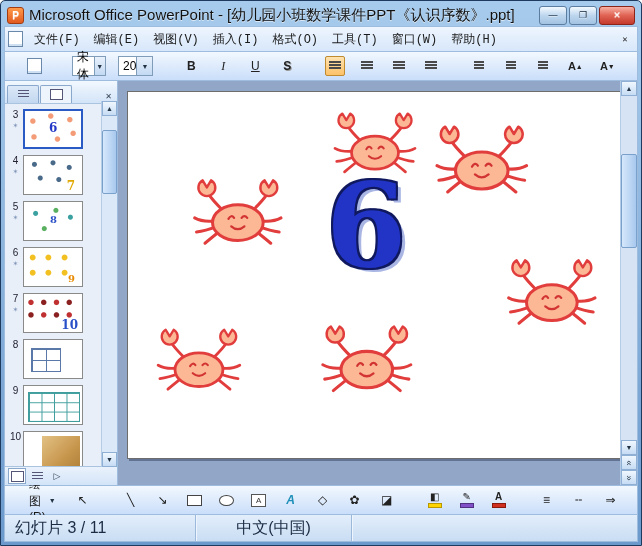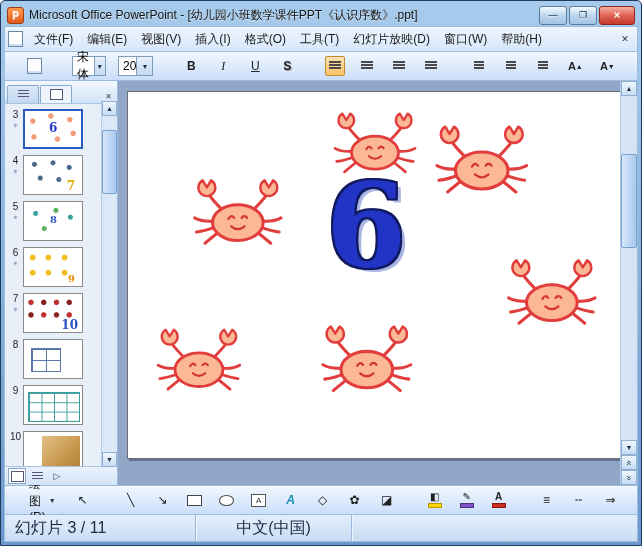--- a/index.html
+++ b/index.html
@@ -1,26 +1,26 @@
 <!DOCTYPE html>
 <html><head>
 <meta charset="utf-8">
 <style>
   html,body{margin:0;padding:0;}
   body{width:642px;height:546px;overflow:hidden;font-family:"Liberation Sans",sans-serif;font-size:12px;background:#fff;}
   .window{position:relative;width:642px;height:546px;box-sizing:border-box;border:1px solid #1f3a5f;border-radius:5px 5px 0 0;padding:3px;background:linear-gradient(#a7cbec,#6b99cc);display:flex;flex-direction:column;}
   
   .titlebar{height:22px;display:flex;align-items:center;gap:5px;padding:0 3px;color:#111;text-shadow:0 1px 0 rgba(255,255,255,.6);}
   .app-icon{width:15px;height:15px;border-radius:3px;background:linear-gradient(#ff9a4a,#e25a1f);border:1px solid #a33c10;color:#fff;font-weight:bold;font-size:10px;display:flex;align-items:center;justify-content:center;}
-  .title-text{flex:1;white-space:nowrap;overflow:hidden;text-overflow:ellipsis;font-size:12px;}
+  .title-text{flex:1;white-space:nowrap;overflow:hidden;text-overflow:ellipsis;font-size:15px;}
   .winbtns{display:flex;gap:2px;}
   .wbtn{width:26px;height:17px;border:1px solid #5c7da0;border-radius:3px;background:linear-gradient(#f4fafe,#bdd6ee 50%,#a3c3e2);display:flex;align-items:center;justify-content:center;font-size:9px;color:#123;}
   .wbtn.close{width:34px;background:linear-gradient(#f7b0a4,#e06353 50%,#c43a2c);border-color:#8d2419;color:#fff;}
   
-  .menubar{height:24px;background:linear-gradient(#eef5fe,#d7e7fa);border:1px solid #9ebcdd;border-bottom:none;display:flex;align-items:center;padding:0 3px;}
+  .menubar{height:24px;background:linear-gradient(#eef5fe,#d7e7fa);border:1px solid #9ebcdd;border-bottom:none;display:flex;align-items:center;padding:0 3px;font-family:Liberation Mono, monospace;}
   .menu-doc{width:13px;height:14px;background:#fff;border:1px solid #6a88aa;margin-right:4px;box-shadow:inset 0 -2px 0 #cfe0f2;}
   .menu-item{padding:2px 7px;color:#1a1a1a;white-space:nowrap;}
   .menu-close{margin-left:auto;width:16px;height:15px;display:flex;align-items:center;justify-content:center;font-size:9px;color:#333;border:1px solid transparent;}
   
   .toolbar{background:linear-gradient(#f2f8fe,#cadefa);border:1px solid #9ebcdd;border-bottom:none;display:flex;align-items:center;gap:12px;padding:0 3px;}
   .fmtbar{height:28px;}
   .drawbar{height:28px;border-bottom:1px solid #9ebcdd;}
   .grip{width:3px;height:18px;background:repeating-linear-gradient(#8fb0d4 0 2px,transparent 2px 4px);margin:0 3px 0 1px;}
   .sep{width:1px;height:20px;background:#a9c3e0;margin:0 2px;}
   .tb-btn{min-width:20px;height:20px;display:flex;align-items:center;justify-content:center;border:1px solid transparent;border-radius:2px;font-size:12px;color:#222;box-sizing:border-box;}
@@ -124,21 +124,20 @@
   </div>
 
   <div class="menubar">
     <span class="menu-doc"></span>
     <span class="menu-item">文件(F)</span>
     <span class="menu-item">编辑(E)</span>
     <span class="menu-item">视图(V)</span>
     <span class="menu-item">插入(I)</span>
     <span class="menu-item">格式(O)</span>
     <span class="menu-item">工具(T)</span>
-    <span class="menu-item">幻灯片放映(D)</span>
     <span class="menu-item">窗口(W)</span>
     <span class="menu-item">帮助(H)</span>
     <span class="menu-close">✕</span>
   </div>
 
   <div class="toolbar fmtbar">
     <span class="grip"></span>
     <span class="tb-btn">
         <span class="menu-doc" style="margin:0"></span>
       </span>

